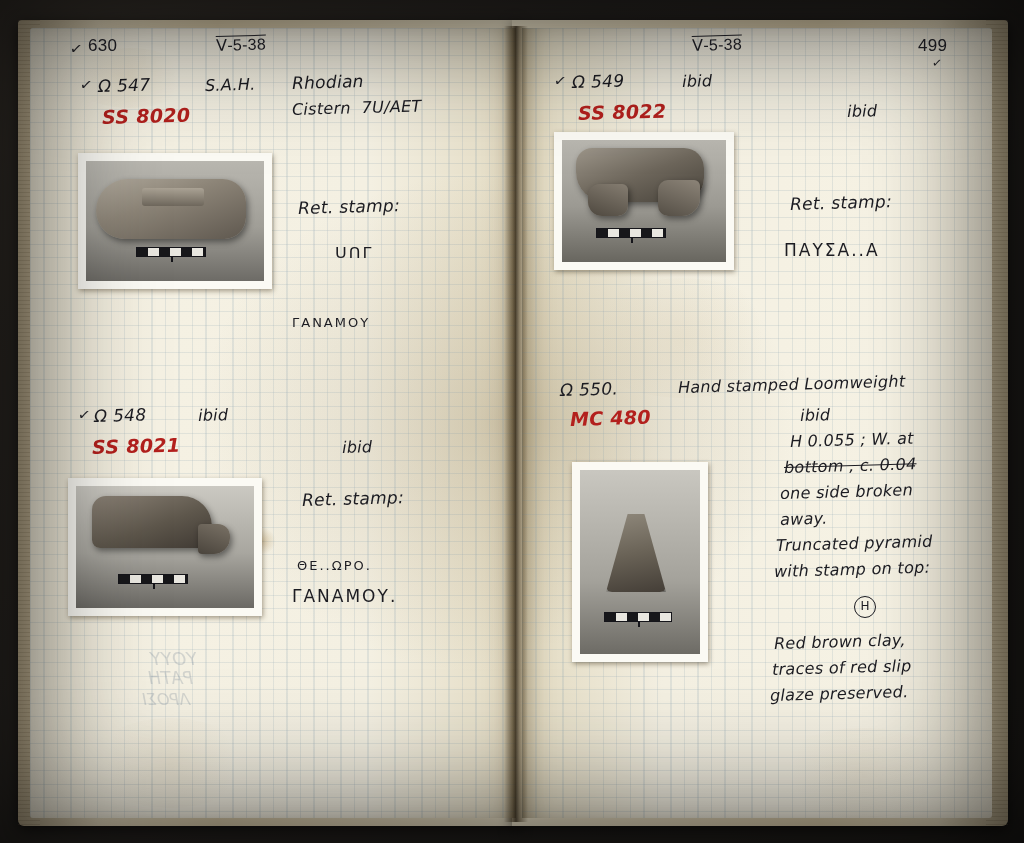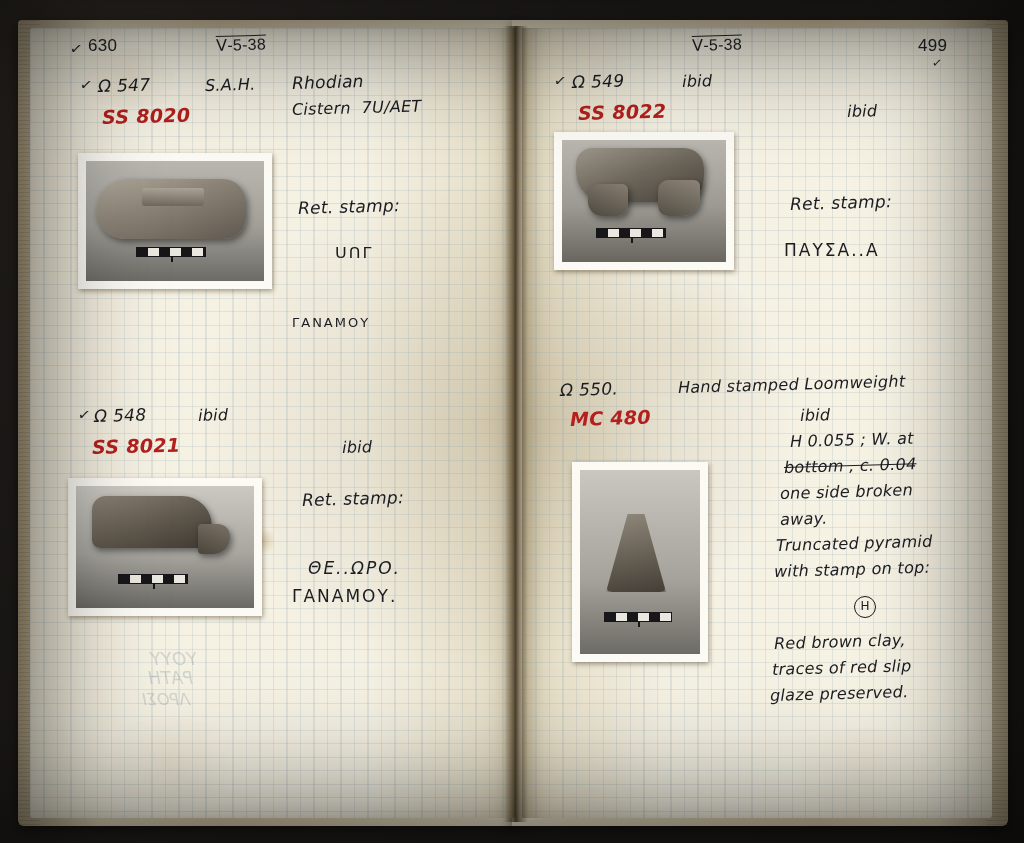--- a/index.html
+++ b/index.html
@@ -282,21 +282,21 @@
       <div class="photo-mount" style="left:38px;top:450px;width:178px;height:122px;">
         <div class="photo">
           <div class="bg" style="background:linear-gradient(180deg,#cbc9c2 0%,#a8a69f 55%,#6b6964 100%);"></div>
           <div class="obj" style="left:16px;top:10px;width:120px;height:52px;border-radius:14px 30px 10px 8px;background:linear-gradient(160deg,#8b8276 0%,#5e574c 55%,#3e3832 100%);"></div>
           <div class="obj" style="left:122px;top:38px;width:32px;height:30px;border-radius:4px 12px 16px 4px;background:linear-gradient(200deg,#7a7266 0%,#4a443c 100%);"></div>
           <div class="scalebar" style="left:42px;top:88px;width:68px;"></div>
         </div>
       </div>
 
       <div class="hw tilt" style="left:272px;top:462px;font-size:17px;">Ret. stamp:</div>
-      <div class="hw greek" style="left:278px;top:530px;font-size:17px;font-style:italic;">ΘΕ..ΩΡΟ.</div>
+      <div class="hw greek" style="left:267px;top:530px;font-size:13px;">ΘΕ..ΩΡΟ.</div>
       <div class="hw greek" style="left:262px;top:558px;font-size:17px;">ΓΑΝΑΜΟΥ.</div>
     </div>
 
     <div class="page right">
       <div class="grid"></div>
 
       <div class="page-stain" style="left:60px;top:250px;width:200px;height:120px;opacity:.18;"></div>
       <div class="page-stain" style="left:250px;top:700px;width:180px;height:90px;opacity:.16;"></div>
 
       <div class="hw num tilt" style="left:170px;top:8px;font-size:16px;text-decoration:overline;">Ⅴ-5-38</div>

